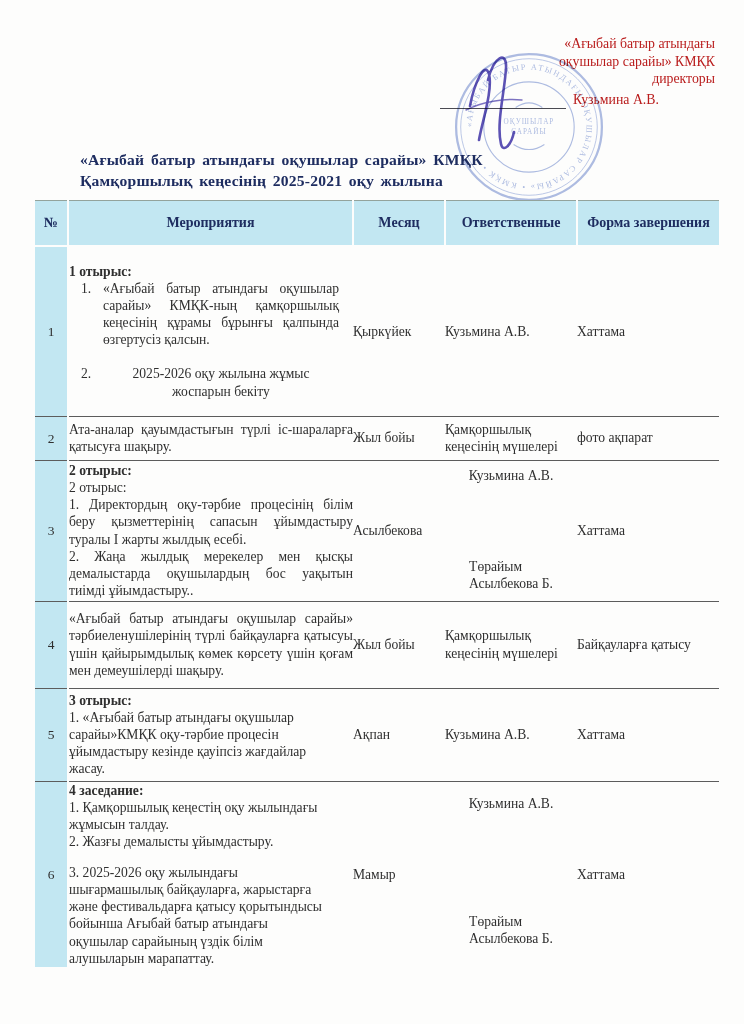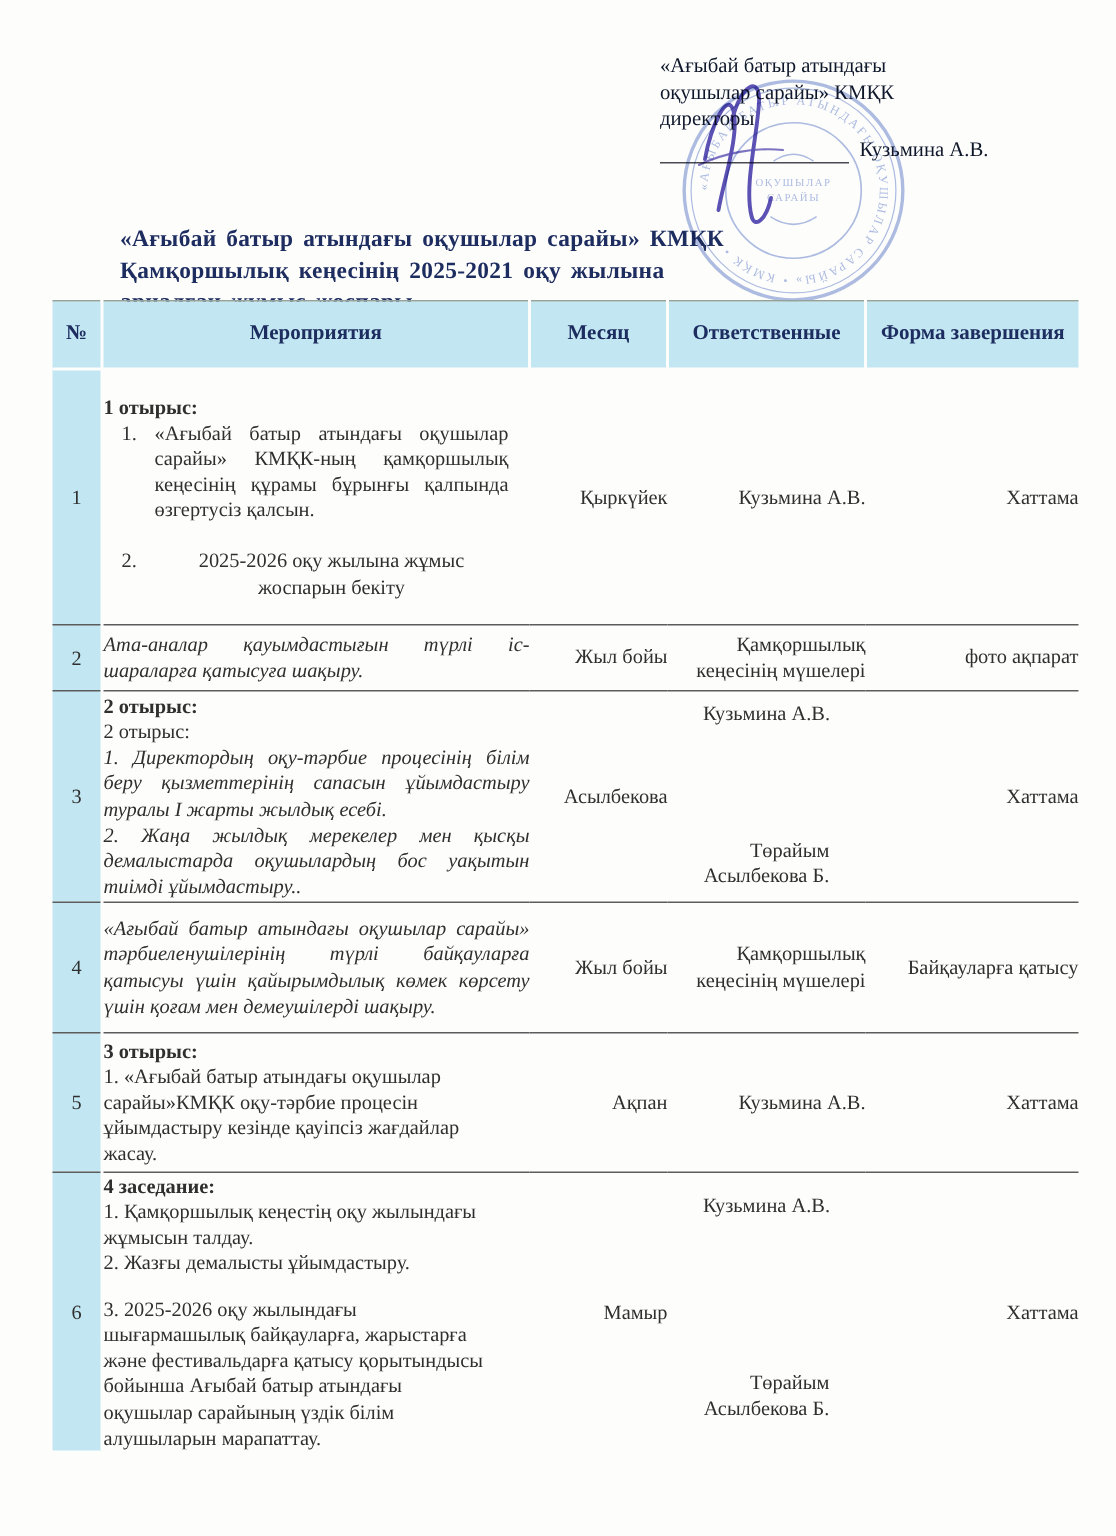--- a/index.html
+++ b/index.html
@@ -9,21 +9,21 @@
     width:744px;height:1024px;
     background:#fdfdfc;
     margin:0 auto;
     overflow:hidden;
     font-family:"Liberation Serif","DejaVu Serif",serif;
     color:var(--body-text,#2f2f2f);
   }
   
   .approval{
     position:absolute;left:440px;top:35px;width:275px;
-    font-size:13.8px;line-height:1.28;color:#0f172a;
+    font-size:13.8px;line-height:1.28;color:#b91c1c;text-align:right;
   }
   .sig-row{display:flex;align-items:flex-end;margin-top:3px;}
   .sig-line{display:inline-block;width:126px;border-bottom:1.2px solid #4a4a52;height:13px;}
   .signer{margin-left:7px;}
   
   .doc-title{
     position:absolute;left:80px;top:150px;width:648px;
     text-align:left;font-weight:bold;font-size:15.6px;line-height:1.34;
     color:var(--header-text,#1e2d60);
     word-spacing:2.5px;letter-spacing:.2px;
@@ -62,26 +62,26 @@
     background:var(--header-bg,#c2e7f2);
     border-right:2px solid #fdfdfc;
     text-align:center;font-size:13.5px;
   }
   .act{vertical-align:top;padding:2px 5px 2px 8px;text-align:left;}
   .hd{font-weight:bold;}
   .li{display:flex;margin-left:12px;}
   .li .mk{flex:none;width:22px;}
   .li .tx{flex:1;padding-right:14px;text-align:justify;}
   .gap{margin-top:17px;}
-  .just{text-align:justify;font-style:italic;}
+  .just{text-align:justify;}
   .p{margin:0;}
   .r5pad{padding-right:28px;}
   .r6 .p{padding-right:24px;}
   .r6 .p3{margin-top:14px;}
-  .month,.resp,.form{text-align:right;}
+  .month,.resp,.form{text-align:left;}
   .stack{display:flex;flex-direction:column;justify-content:space-between;align-items:center;margin:0 auto;}
   .stack3{height:126px;padding:6px 0 8px;}
   .stack6{height:152px;padding:12px 0 18px;}
   .h-r1{height:170px;} .h-r2{height:44px;} .h-r3{height:141px;}
   .h-r4{height:87px;} .h-r5{height:93px;} .h-r6{height:172px;}
 </style>
 </head>
 <body>
 
 <div class="page">

